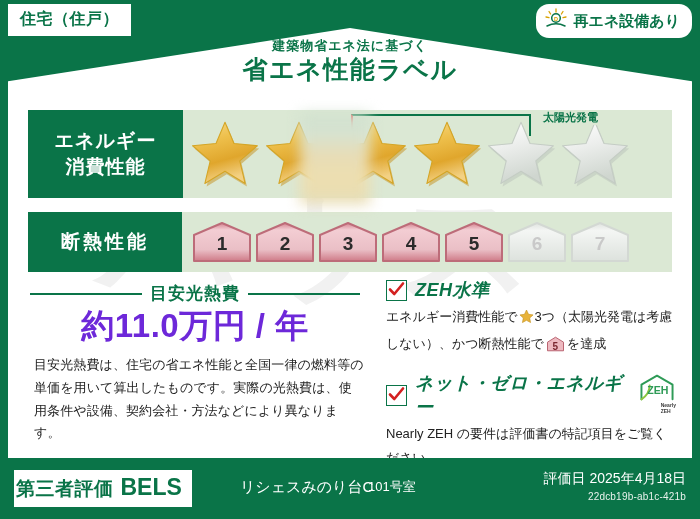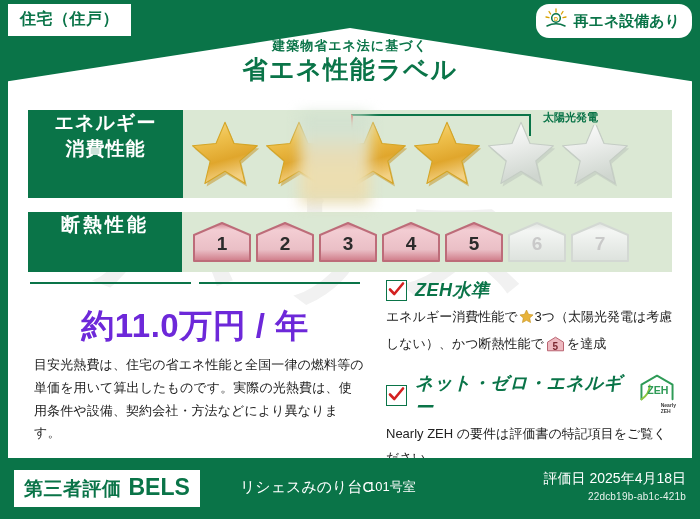--- a/index.html
+++ b/index.html
@@ -55,21 +55,21 @@
     position:absolute;left:120px;top:70px;
     font-size:120px;font-weight:bold;color:#f1f1f1;
     letter-spacing:6px;pointer-events:none;user-select:none;
     transform:scale(1.15,1);
   }
 
   
   .perf-row{position:absolute;display:flex;align-items:stretch;}
   .perf-label{
     background:#0a7448;color:#ffffff;
-    display:flex;flex-direction:column;align-items:center;justify-content:flex-start;
+    display:flex;flex-direction:column;align-items:center;justify-content:center;
     font-weight:bold;
   }
   .perf-track{background:#dbe8d4;display:flex;align-items:center;}
 
   #row-energy{left:20px;top:14px;width:644px;height:88px;}
   #row-energy .perf-label{width:155px;font-size:19px;line-height:1.35;letter-spacing:1px;}
   #row-energy .perf-track{width:489px;position:relative;}
 
   #row-insul{left:20px;top:116px;width:644px;height:60px;}
   #row-insul .perf-label{width:155px;font-size:19px;letter-spacing:3px;}
@@ -134,21 +134,21 @@
   .mini-star{display:inline-block;vertical-align:-3px;margin:0 1px;}
   .mini-house{display:inline-block;vertical-align:-4px;margin:0 2px;position:relative;width:19px;height:16px;}
   .mini-house .n{position:absolute;left:0;top:2px;width:100%;text-align:center;font-size:10px;font-weight:bold;color:#7a2730;z-index:2;}
   .zeh-logo{display:inline-flex;align-items:flex-end;gap:2px;vertical-align:-6px;margin-left:4px;flex-direction:column;}
   .zeh-sub{font-size:5px;line-height:1.05;color:#3b3b3b;font-weight:bold;padding-bottom:2px;}
 
   
   .footer{position:absolute;left:0;top:462px;width:700px;height:57px;background:#0a7448;}
   .bels-box{
     position:absolute;left:14px;top:8px;
-    background:#ffffff;padding:4px 10px 5px 10px;
+    background:#ffffff;padding:4px 10px 5px 2px;
     display:flex;align-items:baseline;gap:7px;
   }
   .bels-box .jp{color:#0a7448;font-size:19px;font-weight:bold;letter-spacing:.5px;}
   .bels-box .en{color:#0a7448;font-size:23px;font-weight:bold;letter-spacing:0px;}
   .prop-name{position:absolute;left:240px;top:16px;color:#ffffff;font-size:15px;}
   .prop-room{position:absolute;left:368px;top:16px;color:#ffffff;font-size:13px;}
   .eval-date{position:absolute;right:14px;top:8px;color:#ffffff;font-size:14px;text-align:right;}
   .eval-id{position:absolute;right:14px;top:29px;color:#e8f2ec;font-size:10px;text-align:right;letter-spacing:.2px;}
 </style>
 </head>
@@ -355,20 +355,21 @@
                   </linearGradient>
                 </defs>
                 <path d="M2 40 L2 14 L30 2 L58 14 L58 40 Z" fill="url(#hg6)" stroke="#d3d8d3" stroke-width="2" stroke-linejoin="round"></path>
               </svg><span class="num">7</span></div>
           </div>
       </div>
     </div>
 
     <div class="cost-head">
       <span class="line"></span>
+      <span class="txt">目安光熱費</span>
       <span class="line"></span>
     </div>
     <div class="cost-value">約11.0万円 / 年</div>
     <div class="cost-note">目安光熱費は、住宅の省エネ性能と全国一律の燃料等の単価を用いて算出したものです。実際の光熱費は、使用条件や設備、契約会社・方法などにより異なります。</div>
 
     <div class="rcol">
 
       <div class="rc-head">
         <span class="checkbox">
           <svg width="17" height="17" viewBox="0 0 17 17">

